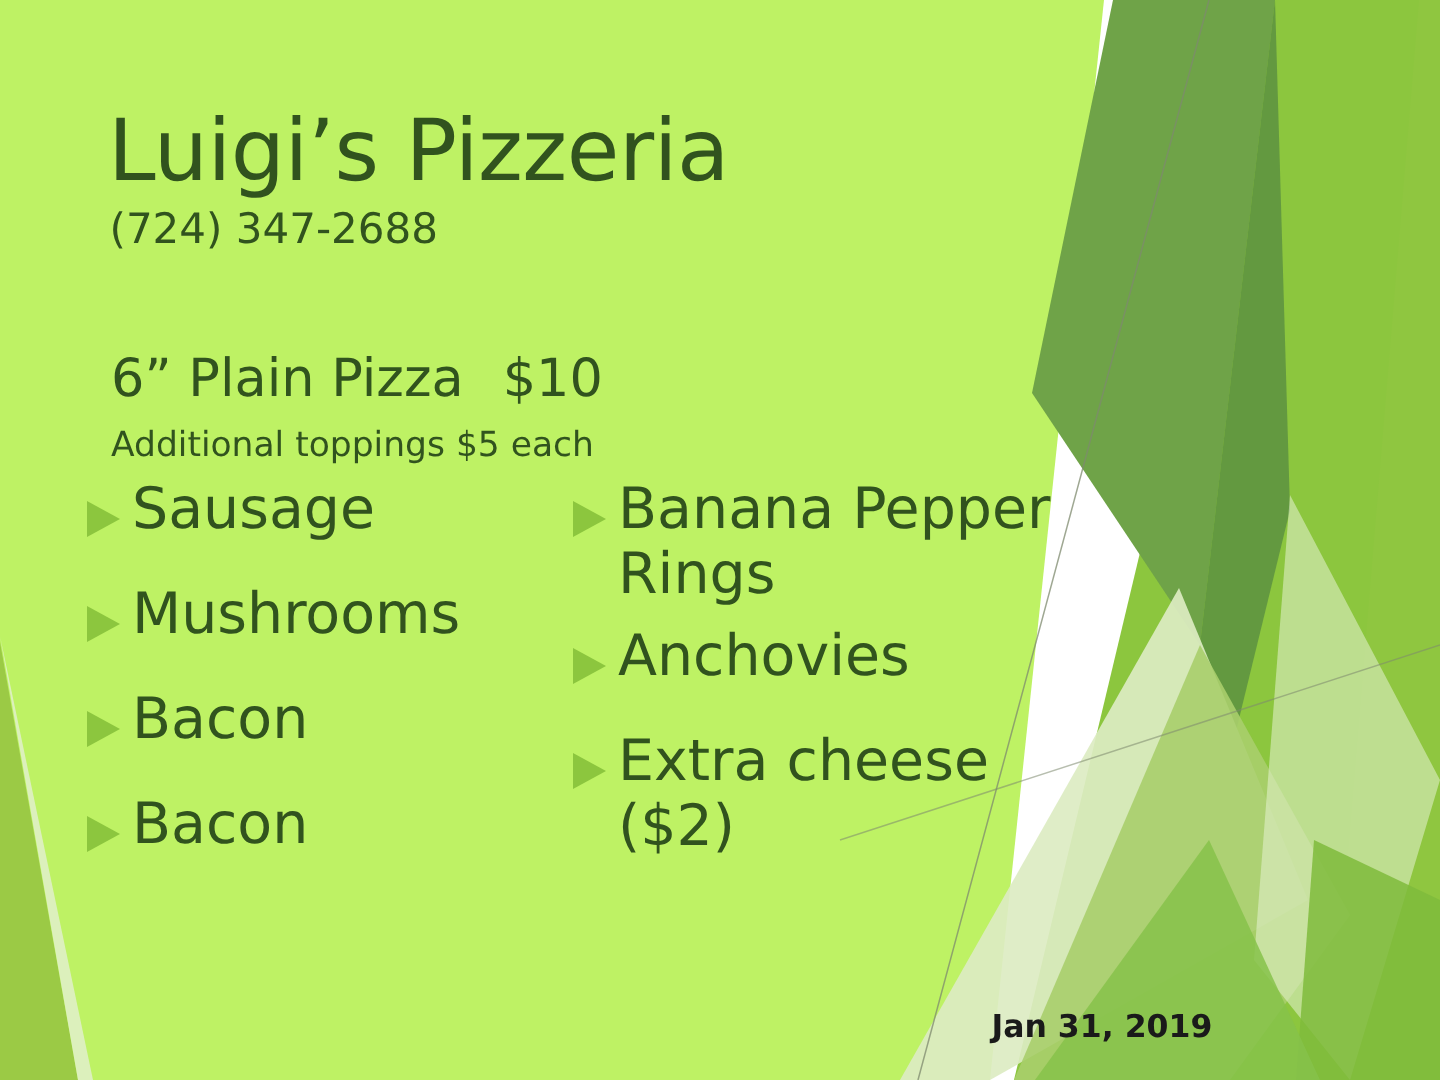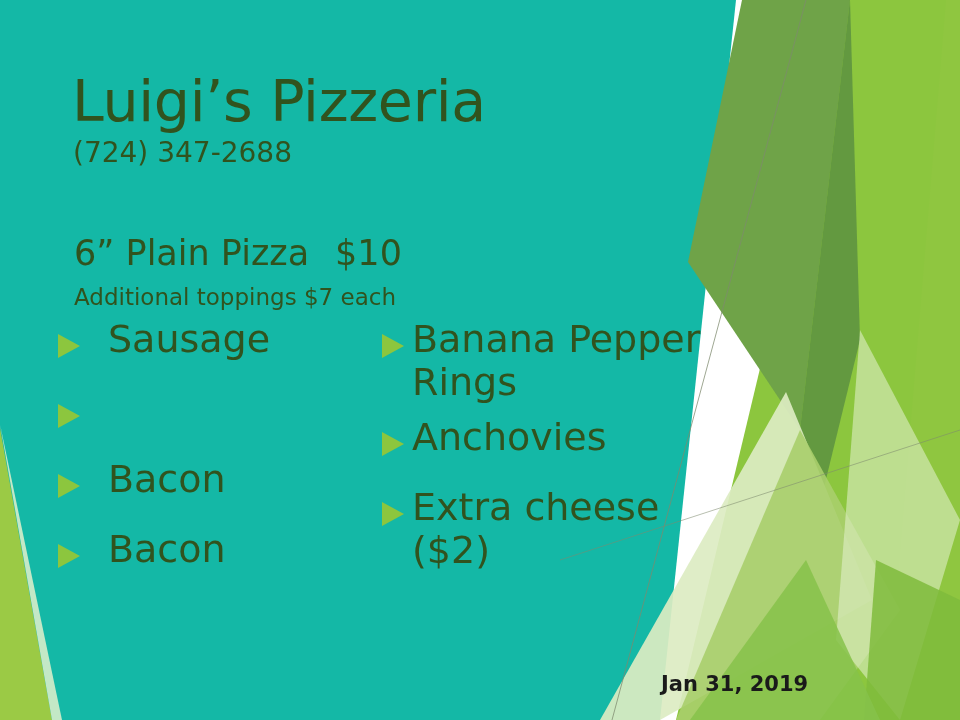--- a/index.html
+++ b/index.html
@@ -10,21 +10,21 @@
   }
   body {
     font-family: "DejaVu Sans", "Liberation Sans", sans-serif;
   }
 
   #slide {
     position: relative;
     width: 960px;
     height: 720px;
     overflow: hidden;
-    background: #14b8a6;
+    background: #bef264;
   }
 
   
   #deco {
     position: absolute;
     inset: 0;
     width: 960px;
     height: 720px;
     pointer-events: none;
   }
@@ -85,21 +85,21 @@
     top: 318px;
   }
   .col-left  { left: 56px;  width: 330px; }
   .col-right { left: 380px; width: 340px; }
 
   .bullet-row {
     display: flex;
     align-items: flex-start;
     margin-bottom: 12px;
   }
-  .col-left .bullet-row  { min-height: 58px; gap: 20px; }
+  .col-left .bullet-row  { min-height: 58px; }
   .col-right .bullet-row { min-height: 58px; }
 
   .bullet-marker {
     flex: 0 0 auto;
     width: 30px;
     padding-top: 14px;
     display: block;
   }
   .bullet-marker svg { display: block; }
 
@@ -159,40 +159,41 @@
   <div id="content">
 
     <div class="title">Luigi’s Pizzeria</div>
 
     <div class="phone">(724) 347-2688</div>
 
     <div class="price-line">
       <span>6” Plain Pizza</span><span class="gap"></span><span>$10</span>
     </div>
 
-    <div class="subnote">Additional toppings $7 each</div>
+    <div class="subnote">Additional toppings $5 each</div>
 
     <div class="column col-left">
 
       <div class="bullet-row">
         <span class="bullet-marker">
           <svg width="26" height="28" viewBox="0 0 26 28">
               <polygon points="2,2 24,14 2,26" fill="#8CC63E"></polygon>
             </svg>
         </span>
         <span class="bullet-text">Sausage</span>
       </div>
 
 
       <div class="bullet-row">
         <span class="bullet-marker">
           <svg width="26" height="28" viewBox="0 0 26 28">
               <polygon points="2,2 24,14 2,26" fill="#8CC63E"></polygon>
             </svg>
         </span>
+        <span class="bullet-text">Mushrooms</span>
       </div>
 
       <div class="bullet-row">
         <span class="bullet-marker">
           <svg width="26" height="28" viewBox="0 0 26 28">
               <polygon points="2,2 24,14 2,26" fill="#8CC63E"></polygon>
             </svg>
         </span>
         <span class="bullet-text">Bacon</span>
       </div>

